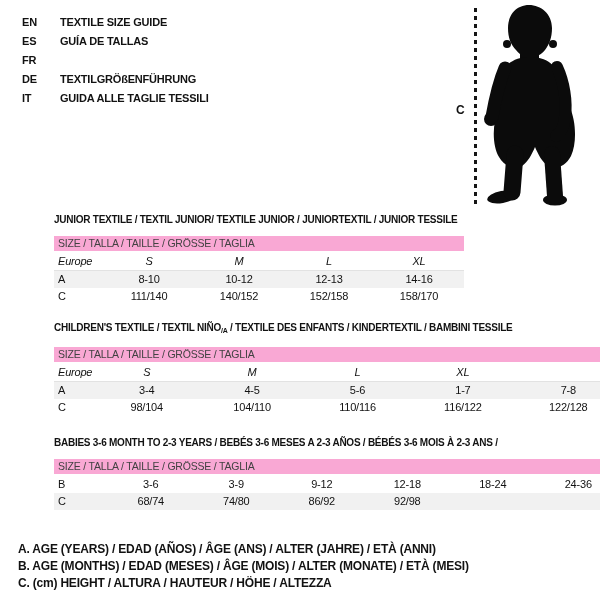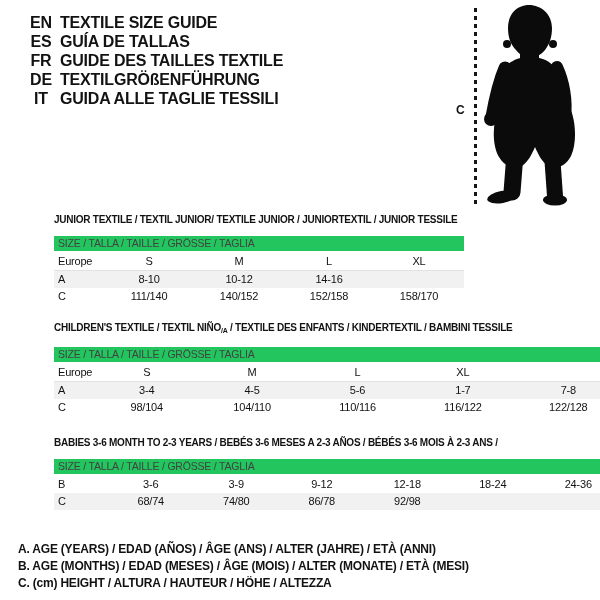--- a/index.html
+++ b/index.html
@@ -2,68 +2,67 @@
 <html><head>
 <meta charset="utf-8">
 <style>
   html,body{margin:0;padding:0;background:#ffffff;}
   .page{
     position:relative;width:600px;height:600px;background:#ffffff;
     font-family:"Liberation Sans",sans-serif;color:#121212;overflow:hidden;
   }
   
   .lang-block{position:absolute;left:22px;top:13px;}
-  .lang-row{display:flex;height:19px;line-height:19px;font-weight:700;font-size:16px;letter-spacing:-0.2px;text-align:center;}
+  .lang-row{display:flex;height:19px;line-height:19px;font-weight:700;font-size:11px;letter-spacing:-0.2px;}
   .lang-code{width:38px;}
   
   .measure-label{position:absolute;left:456px;top:103px;font-size:12px;font-weight:700;}
   .dotted-line{
     position:absolute;left:474px;top:8px;width:2.5px;height:196px;
     background:repeating-linear-gradient(to bottom,#151515 0 4px,transparent 4px 8px);
   }
   .baby-svg{position:absolute;left:481px;top:4px;}
   
   .size-table{position:absolute;left:18px;margin-left:36px;}
   .t1{top:213px;width:410px;}
   .t2{top:321px;width:567px;}
   .t3{top:436px;width:567px;}
   .tbl-title{margin:0 0 9px 0;font-size:10px;font-weight:700;letter-spacing:-0.25px;line-height:14px;}
   .tbl-title .sub{font-size:7px;vertical-align:-2px;}
   .size-bar{
-    height:15px;line-height:15px;background:#22c55e;color:#424242;
+    height:15px;line-height:15px;background:#f9a8d4;color:#424242;
     font-size:10.5px;padding-left:4px;letter-spacing:-0.2px;margin-bottom:2px;
   }
   .grid-row{display:grid;height:17px;line-height:17px;font-size:11px;letter-spacing:-0.2px;}
   .t1 .grid-row{grid-template-columns:50px repeat(4,1fr);}
   .t2 .grid-row{grid-template-columns:40px repeat(5,1fr);}
   .t3 .grid-row{grid-template-columns:54px repeat(6,1fr);}
   .cell{text-align:center;}
   .cell.first{text-align:left;padding-left:4px;}
-  .head-row{border-bottom:1px solid #e2e2e2;}
+  .head-row{border-bottom:1px solid #e2e2e2;font-style:italic;}
   .stripe{background:#f1f1f1;}
   
   .footnotes{position:absolute;left:18px;top:541px;font-size:12px;font-weight:700;letter-spacing:-0.2px;line-height:17px;}
 </style>
 </head>
 <body>
 
 <div class="page">
 
   <div class="lang-block">
     <div class="lang-row">
       <span class="lang-code">EN</span>
       <span class="lang-title">TEXTILE SIZE GUIDE</span>
     </div>
     <div class="lang-row">
       <span class="lang-code">ES</span>
       <span class="lang-title">GUÍA DE TALLAS</span>
     </div>
     <div class="lang-row">
       <span class="lang-code">FR</span>
-      <span class="lang-title">GUIDE DES TAILLES TEXTILE</span>
     </div>
     <div class="lang-row">
       <span class="lang-code">DE</span>
       <span class="lang-title">TEXTILGRÖßENFÜHRUNG</span>
     </div>
     <div class="lang-row">
       <span class="lang-code">IT</span>
       <span class="lang-title">GUIDA ALLE TAGLIE TESSILI</span>
     </div>
   </div>
@@ -97,20 +96,21 @@
       <span class="cell first">Europe</span>
       <span class="cell">S</span>
       <span class="cell">M</span>
       <span class="cell">L</span>
       <span class="cell">XL</span>
     </div>
     <div class="grid-row stripe">
       <span class="cell first">A</span>
       <span class="cell">8-10</span>
       <span class="cell">10-12</span>
+      <span class="cell">12-13</span>
       <span class="cell">14-16</span>
     </div>
     <div class="grid-row">
       <span class="cell first">C</span>
       <span class="cell">111/140</span>
       <span class="cell">140/152</span>
       <span class="cell">152/158</span>
       <span class="cell">158/170</span>
     </div>
   </section>
@@ -154,21 +154,21 @@
       <span class="cell">3-9</span>
       <span class="cell">9-12</span>
       <span class="cell">12-18</span>
       <span class="cell">18-24</span>
       <span class="cell">24-36</span>
     </div>
     <div class="grid-row stripe">
       <span class="cell first">C</span>
       <span class="cell">68/74</span>
       <span class="cell">74/80</span>
-      <span class="cell">86/78</span>
+      <span class="cell">86/92</span>
       <span class="cell">92/98</span>
     </div>
   </section>
 
   <div class="footnotes">
     <div>A. AGE (YEARS) / EDAD (AÑOS) / ÂGE (ANS) / ALTER (JAHRE) / ETÀ (ANNI)</div>
     <div>B. AGE (MONTHS) / EDAD (MESES) / ÂGE (MOIS) / ALTER (MONATE) / ETÀ (MESI)</div>
     <div>C. (cm) HEIGHT / ALTURA / HAUTEUR / HÖHE / ALTEZZA</div>
   </div>
 

